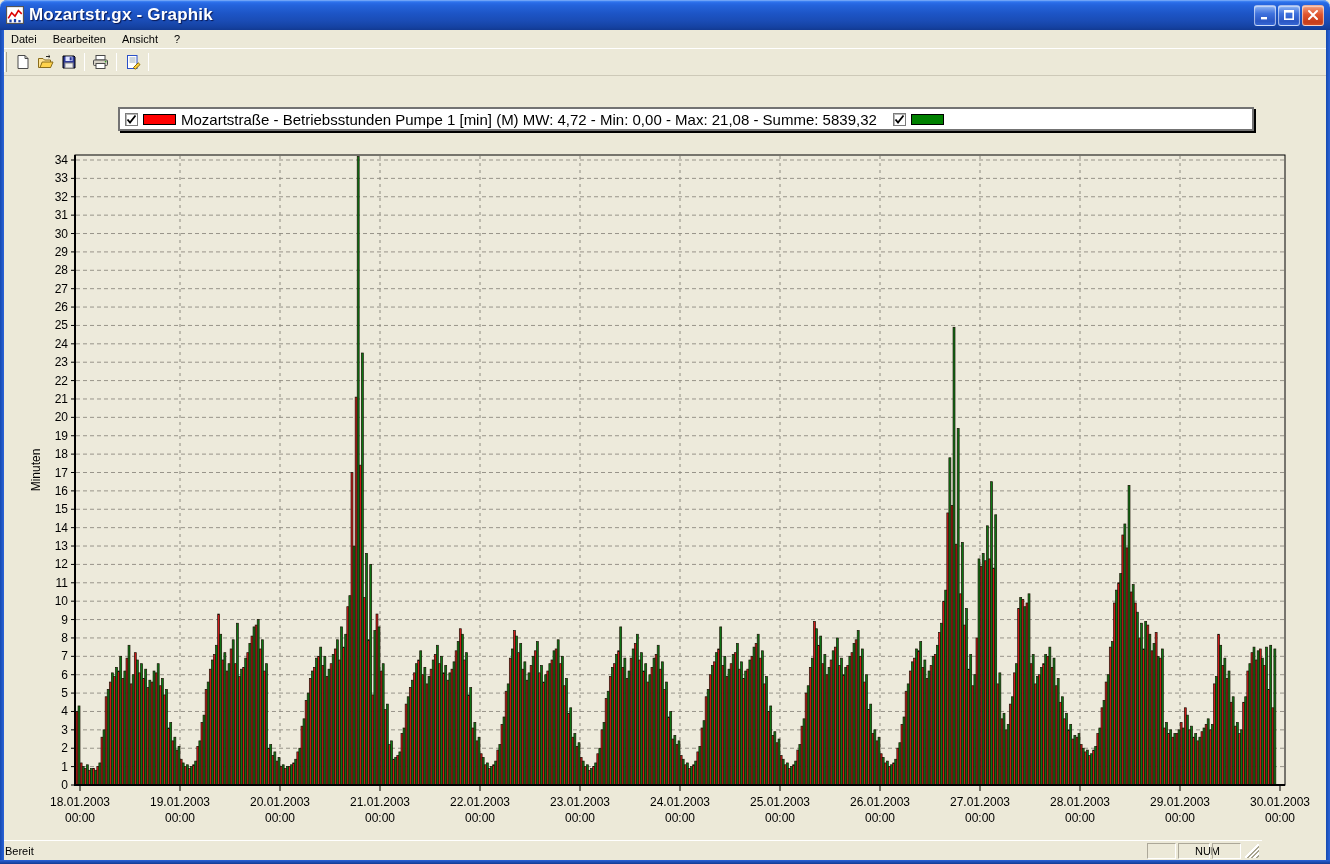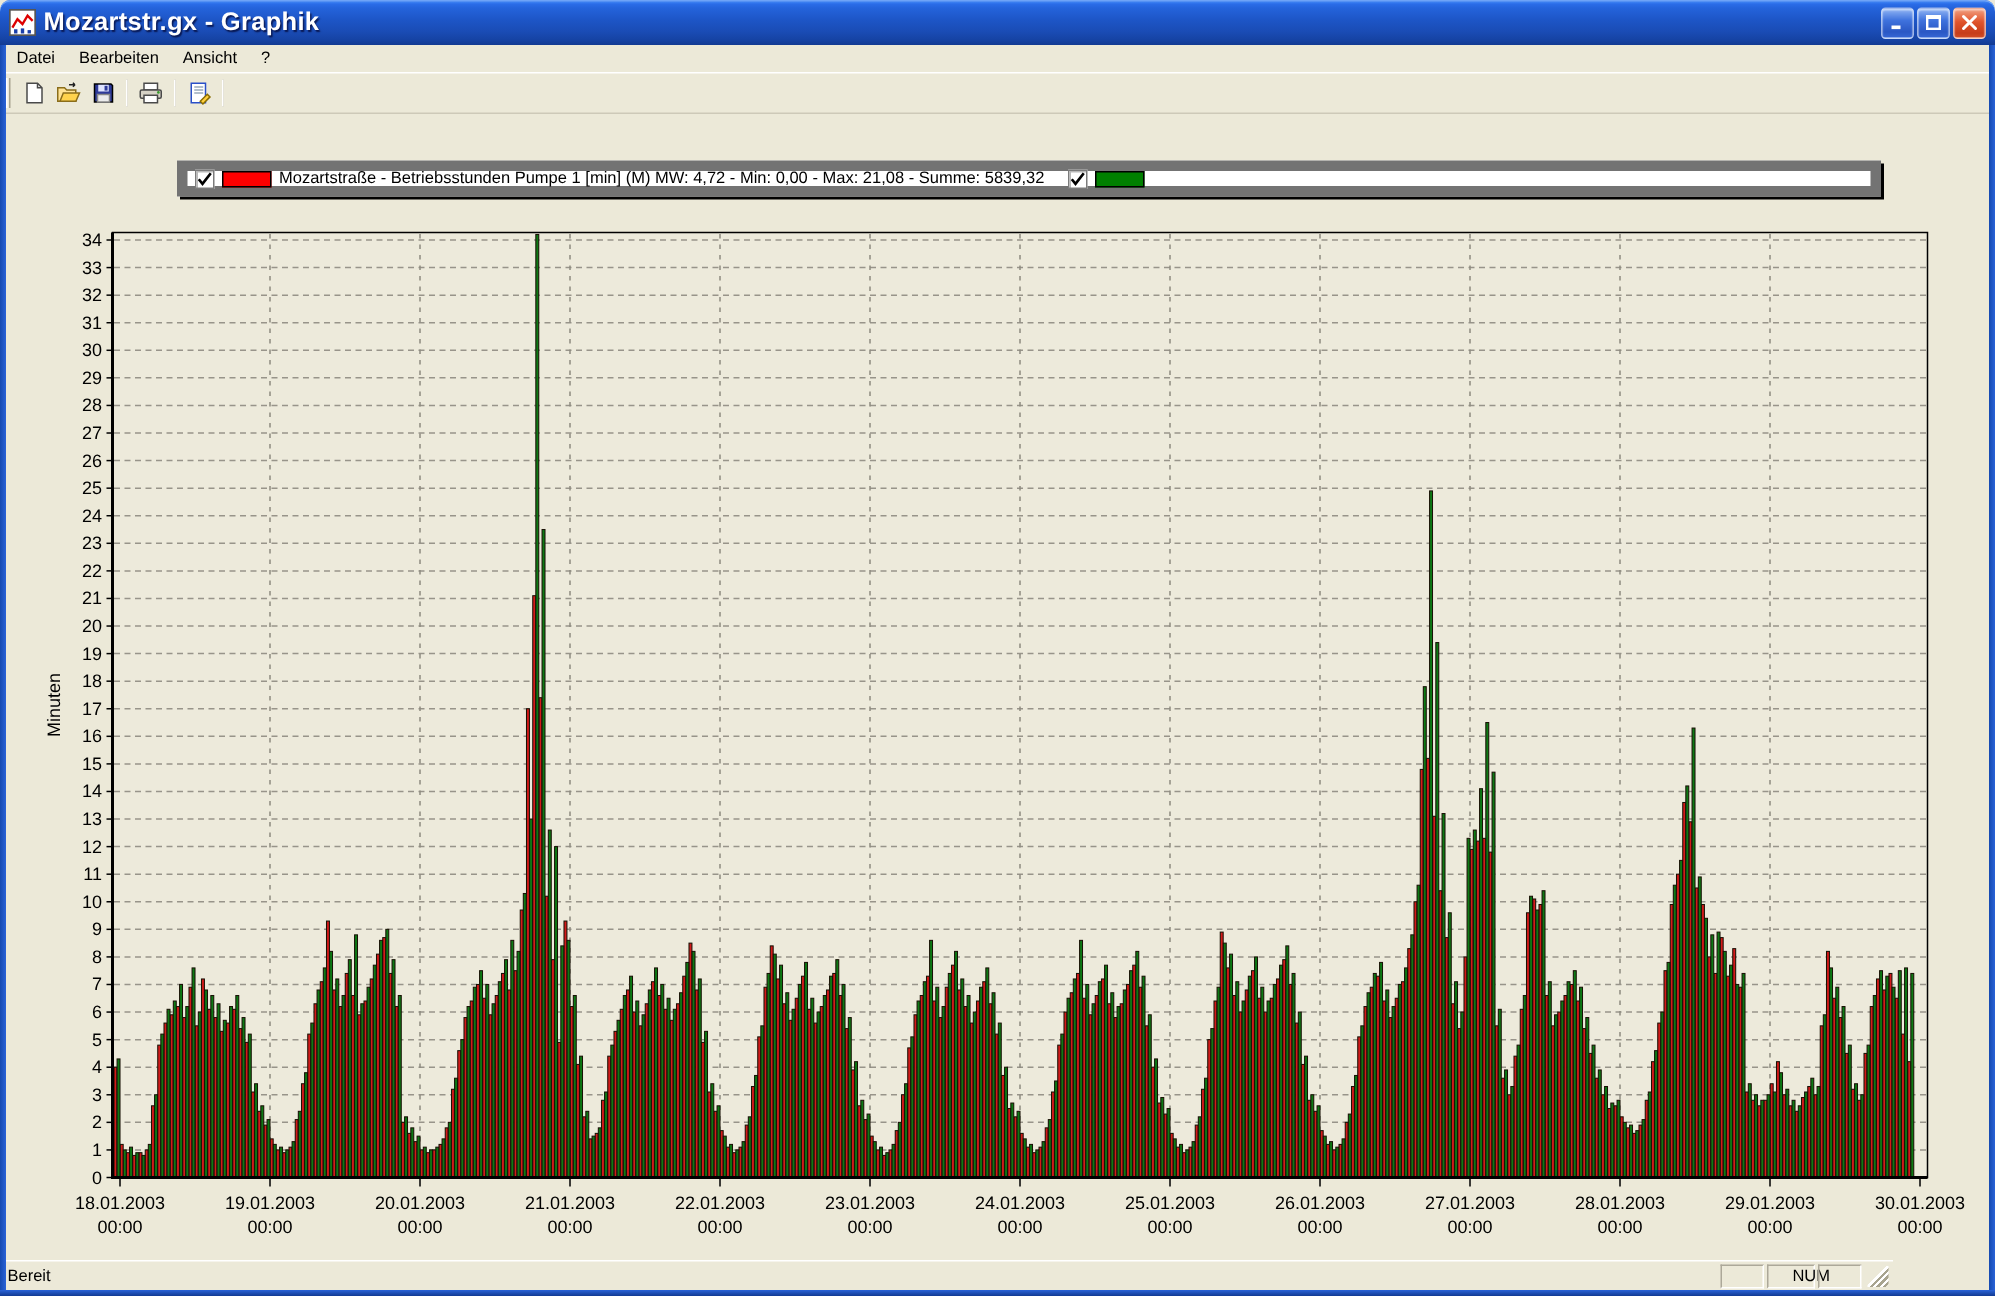--- a/index.html
+++ b/index.html
@@ -35,22 +35,22 @@
   .tb-grip { width:3px; height:20px; margin:0 4px 0 2px;
     border-left:1px solid #fff; border-right:1px solid #a8a48f; }
   .tb-btn { width:23px; height:22px; display:flex; align-items:center; justify-content:center; }
   .tb-sep { width:1px; height:18px; background:#a8a48f; border-right:1px solid #fff; margin:0 4px; }
 
   
   .client { position:absolute; left:0; top:76px; width:1330px; height:764px; background:#ece9d8; }
   #chart { position:absolute; left:0; top:0; }
 
   .legend { position:absolute; left:118px; top:31px; width:1136px; height:24px;
-    background:#fff; border:7px solid #737373; box-shadow:2px 2px 0 #000;
-    display:flex; align-items:center; padding-left:5px; gap:16px; font-size:11px; color:#000; }
+    background:#fff; border:2px solid #737373; box-shadow:2px 2px 0 #000;
+    display:flex; align-items:center; padding-left:5px; gap:16px; font-size:15px; color:#000; }
   .legend-entry { display:flex; align-items:center; gap:5px; white-space:nowrap; }
   .cb { width:13px; height:13px; background:#fff; border:1px solid #7b7b7b;
     box-shadow:inset 1px 1px 0 #b9b9b9; display:inline-flex; align-items:center; justify-content:center; }
   .swatch { width:33px; height:11px; border:1px solid #000; display:inline-block; }
 
   
   .statusbar { position:absolute; left:0; top:840px; width:1262px; height:24px;
     background:#ece9d8; border-top:1px solid #fff; font-size:11px; color:#000;
     display:flex; align-items:center; padding:0 3px 3px 5px; }
   .sb-cells { margin-left:auto; display:flex; gap:2px; align-items:center; }

